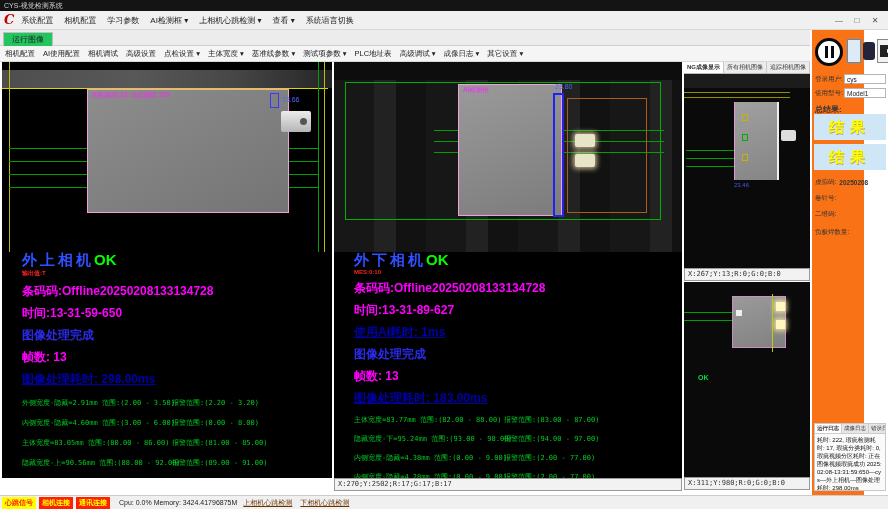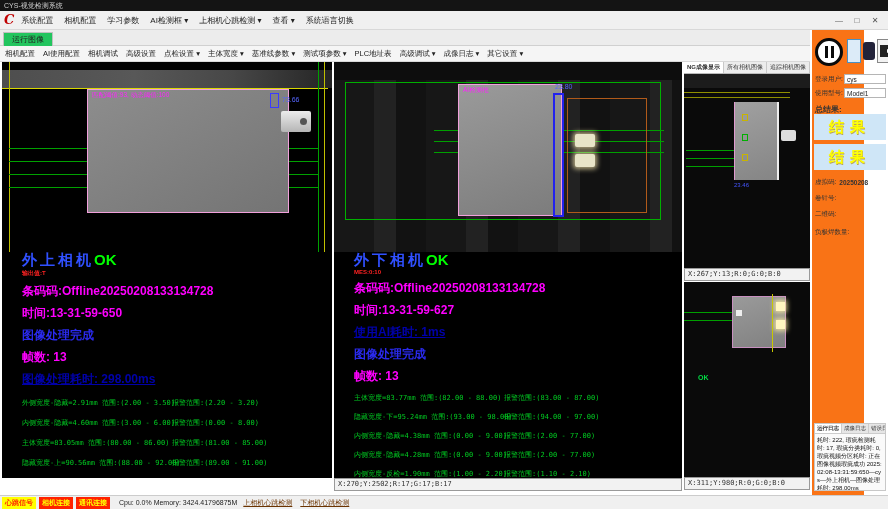--- a/index.html
+++ b/index.html
@@ -194,24 +194,25 @@
       </div>
       <div class="abs blue-num" style="left:221px;top:21px;">23.80</div>
       <div class="abs" style="left:219px;top:31px;width:11px;height:124px;border:2px solid #2222ee;"></div>
       <div class="abs" style="left:233px;top:36px;width:80px;height:115px;border:1px solid #b05a1a;"></div>
       <div class="abs" style="left:241px;top:72px;width:20px;height:13px;background:#e8e4c8;border-radius:2px;box-shadow:0 0 5px 2px rgba(255,240,180,.7);"></div>
       <div class="abs" style="left:241px;top:92px;width:20px;height:13px;background:#e8e4c8;border-radius:2px;box-shadow:0 0 5px 2px rgba(255,240,180,.7);"></div>
       <div class="result-block">
         <span class="cam-title">外下相机</span><span class="cam-ok">OK</span>
         <div class="iline c-red">MES:0:10</div>
         <div class="iline c-mag">条码码:Offline20250208133134728</div>
-        <div class="iline c-mag">时间:13-31-59-627</div>
+        <div class="iline c-mag">时间:13-31-89-627</div>
         <div class="iline c-navy">使用AI耗时: 1ms</div>
         <div class="iline c-blue">图像处理完成</div>
         <div class="iline c-mag">帧数: 13</div>
+        <div class="iline c-navy">图像处理耗时: 183.00ms</div>
         <div class="mwrap" style="margin-top:6px;">
           <div class="mrow" style="height:19px;margin-top:8px;">
               <span class="mtext">主体宽度=83.77mm 范围:(82.00 - 88.00)</span>
               <span class="malarm">报警范围:(83.00 - 87.00)</span>
             </div>
           <div class="mrow" style="height:19px;">
               <span class="mtext">隐藏宽度-下=95.24mm 范围:(93.00 - 98.00)</span>
               <span class="malarm">报警范围:(94.00 - 97.00)</span>
             </div>
           <div class="mrow" style="height:19px;">

